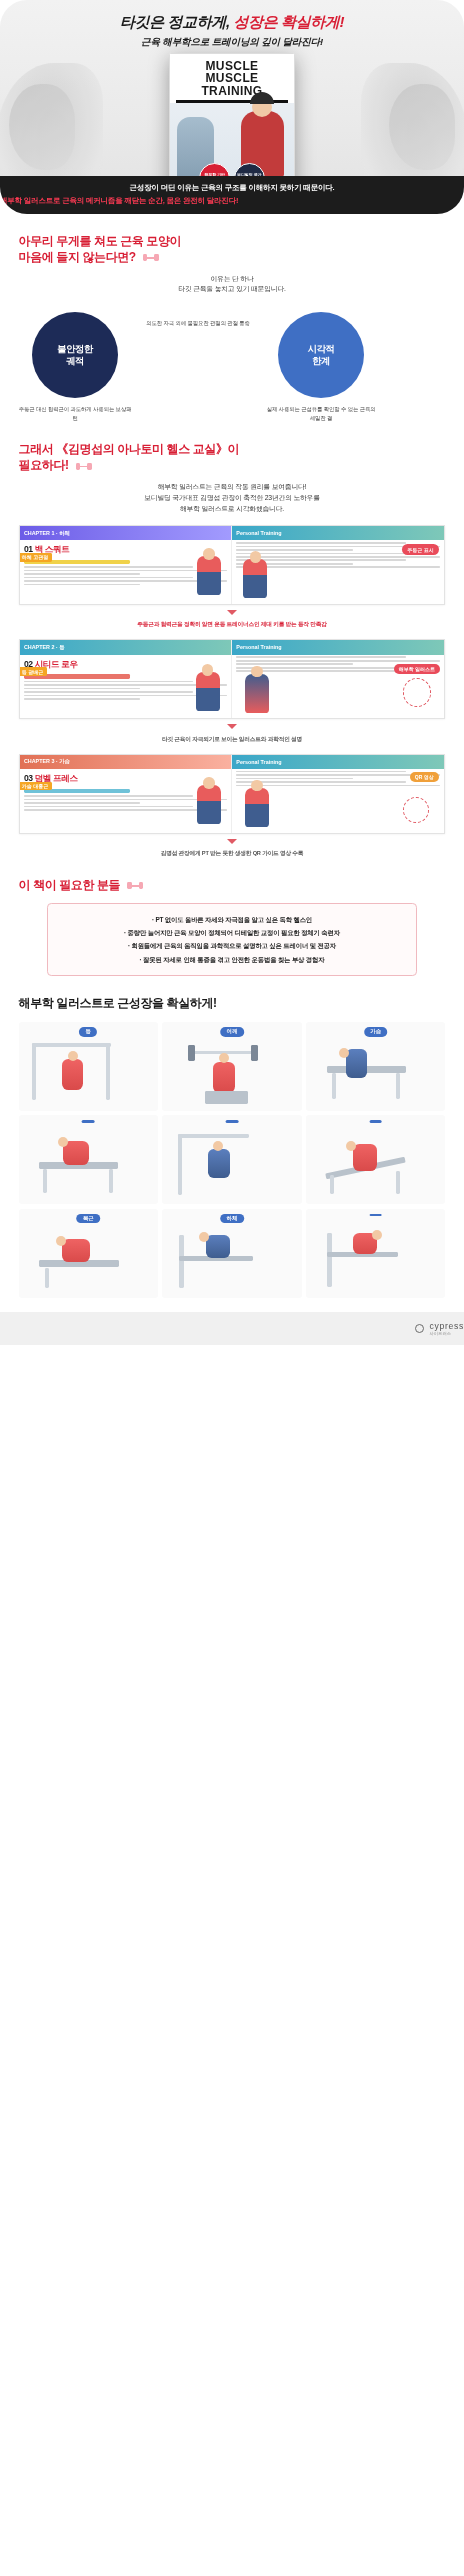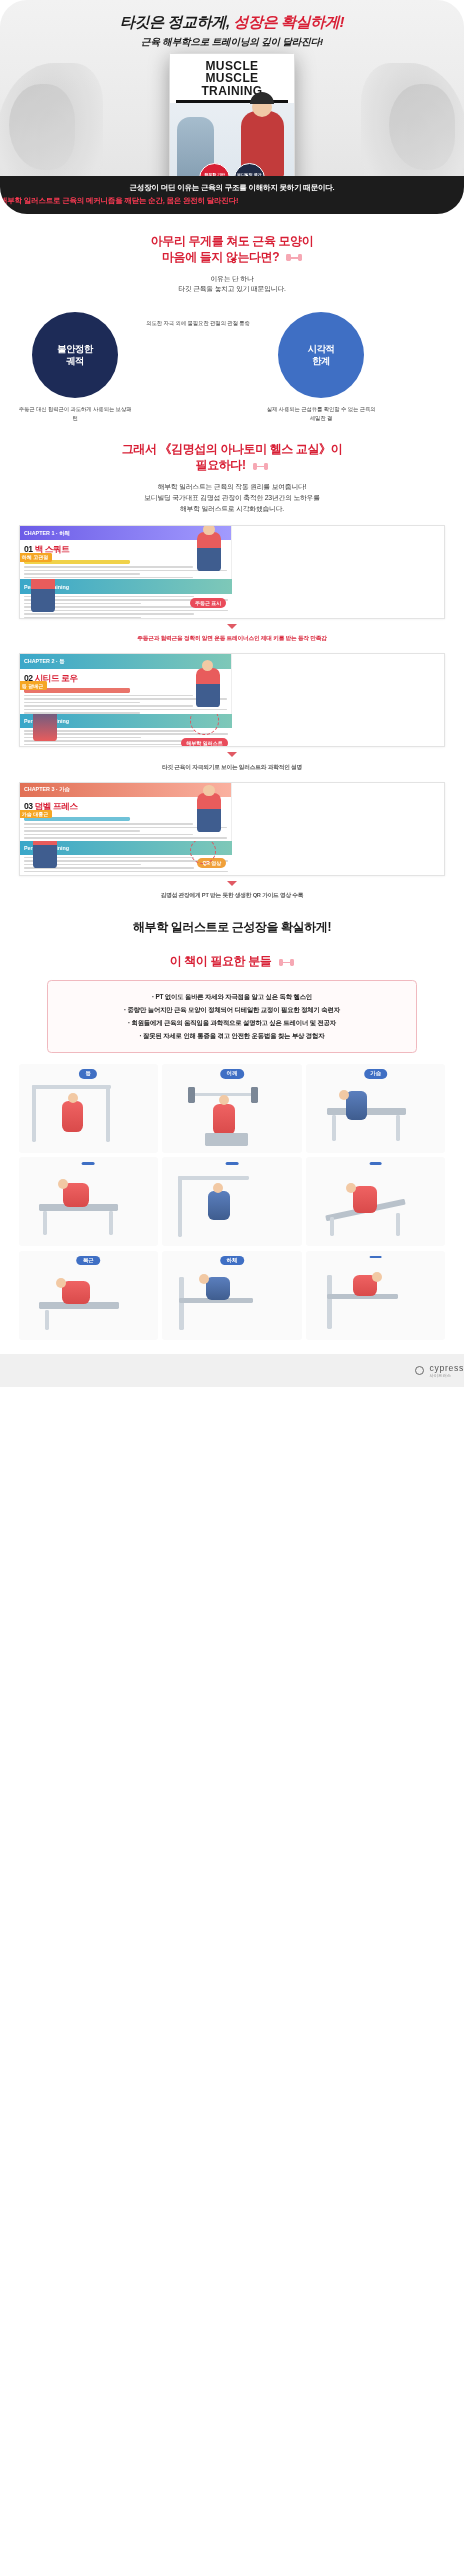--- a/index.html
+++ b/index.html
@@ -120,21 +120,21 @@
     padding-top: 7.1px; letter-spacing: -0.2px;
   }
   .hero-bottom-strip .t2 {
     text-align: left; color: #ff3b54; font-size: 7.5px; font-weight: 800;
     padding-top: 3.6px; letter-spacing: -0.2px;
   }
 
   
   .section { padding: 18.6px 18.6px 0 18.6px; }
   .sec-title {
-    text-align: center; color: #d81f35; font-size: 12px; font-weight: 800;
+    text-align: left; color: #d81f35; font-size: 12px; font-weight: 800;
     line-height: 1.35; letter-spacing: -0.4px; position: relative;
   }
   .sec-title .dk { color: #1a1a1a; }
   .sec-sub {
     text-align: center; font-size: 6.8px; color: #333; line-height: 1.6;
     margin-top: 8.6px; letter-spacing: -0.2px;
   }
   .dumbbell {
     display: inline-block; width: 15.7px; height: 7.1px; position: relative;
     vertical-align: middle; margin-left: 4.3px;
@@ -160,23 +160,22 @@
   .circ.c2 { background: #2c4a8c; }
   .circ.c3 { background: #3f6fc4; }
   .circ-desc {
     margin-top: 7.1px; font-size: 5.4px; color: #444; line-height: 1.6;
     letter-spacing: -0.1px;
   }
 
   
   .spread {
     margin: 10px 18.6px 0 18.6px; background: #fff; border: 0.7px solid #e3e3e3;
-    display: flex; position: relative; height: 94px; overflow: hidden;
+    display: flex; position: relative; height: 80px; overflow: hidden;
     box-shadow: 0 0.7px 2.1px rgba(0,0,0,.08);
-    flex-direction: column;
   }
   .pg { position: relative; overflow: hidden; }
   .pg.left { width: 50%; border-right: 0.7px solid #eee; }
   .pg.right { width: 50%; }
   .pg-head {
     height: 14.3px; background: linear-gradient(90deg,#3aa7c9,#7ec8b8);
     display: flex; align-items: center; padding: 0 4.3px; color: #fff;
     font-size: 5.4px; font-weight: 700;
   }
   .pg-head.purple { background: linear-gradient(90deg,#6c5ce7,#a29bfe); }
@@ -460,34 +459,34 @@
       <div class="figman" style="left:13px; bottom:5.7px;"></div>
       <div class="callout" style="right:5.7px; top:17px; background:#f0a03a;">QR 영상</div>
       <div class="circle-note" style="right:15.7px; bottom:10px; width:26px; height:26px;"></div>
     </div>
   </div>
   <div class="arrow-down"></div>
   <div class="caption grey">김명섭 관장에게 PT 받는 듯한 생생한 QR 가이드 영상 수록</div>
 
   <div class="section">
     <div class="sec-title">
-      <span class="dk">해부학 일러스트로 근성장을 확실하게!</span>
-    </div>
-  </div>
-
-  <div class="section">
-    <div class="sec-title">
       <span>이 책이 필요한 분들</span>
       <span class="dumbbell"><i></i></span>
     </div>
     <div class="need-box">
       <div class="need-item">· PT 없이도 올바른 자세와 자극점을 알고 싶은 독학 헬스인</div>
       <div class="need-item">· 중량만 늘어지만 근육 모양이 정체되어 디테일한 교정이 필요한 정체기 숙련자</div>
       <div class="need-item">· 회원들에게 근육의 움직임을 과학적으로 설명하고 싶은 트레이너 및 전공자</div>
       <div class="need-item">· 잘못된 자세로 인해 통증을 겪고 안전한 운동법을 찾는 부상 경험자</div>
+    </div>
+  </div>
+
+  <div class="section">
+    <div class="sec-title">
+      <span class="dk">해부학 일러스트로 근성장을 확실하게!</span>
     </div>
   </div>
 
   <div class="ex-grid">
 
     <div class="ex-cell">
       <div class="ex-label">등</div>
       <div class="machine" style="left:13px; top:21.4px; width:4.3px; height:57px;"></div>
       <div class="machine" style="left:13px; top:21.4px; width:79px; height:3.6px;"></div>
       <div class="machine" style="left:87px; top:21.4px; width:4.3px; height:57px;"></div>

